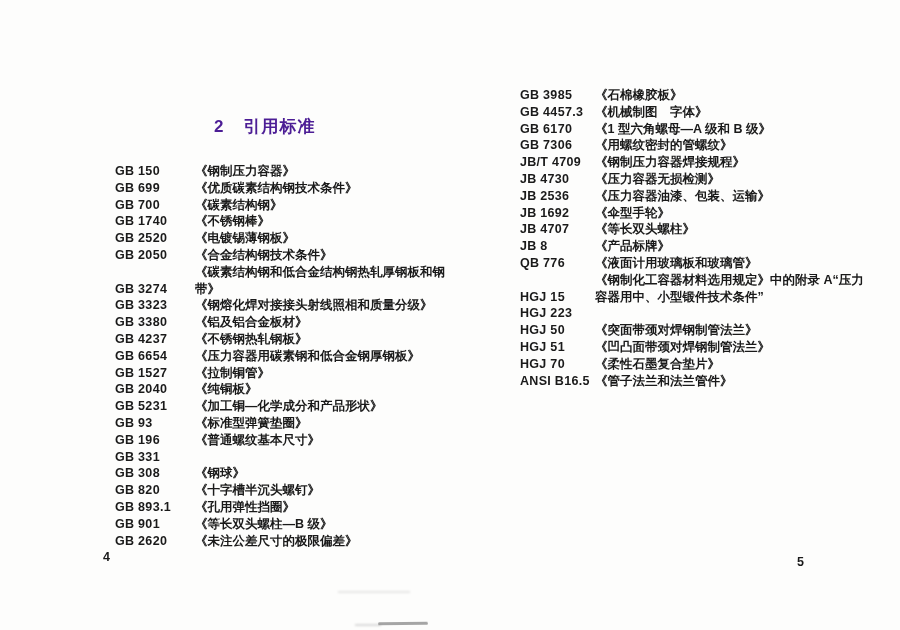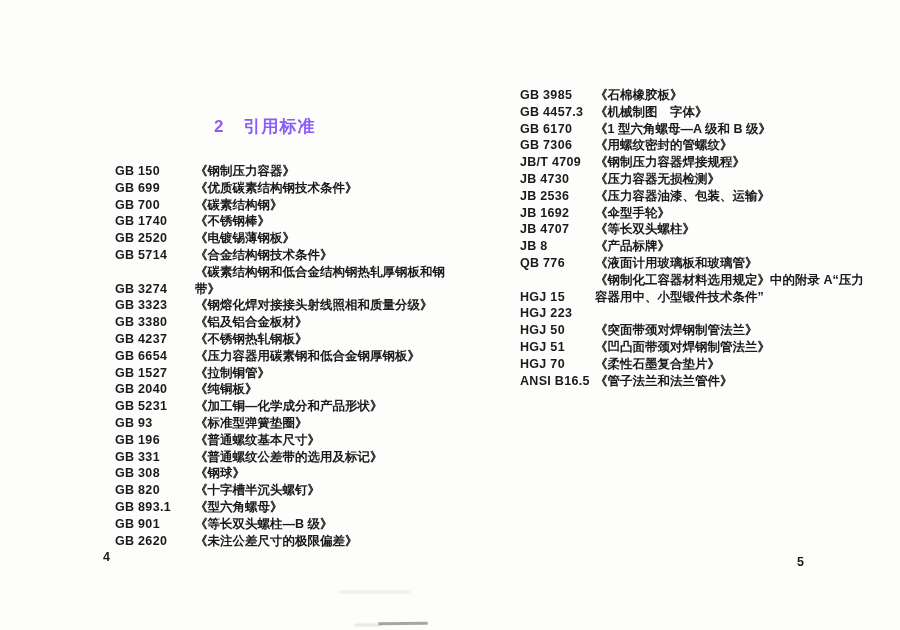--- a/index.html
+++ b/index.html
@@ -9,21 +9,21 @@
     font-family:"Liberation Sans", sans-serif;
     position:relative;
     overflow:hidden;
   }
   .scan-page {
     position:absolute; inset:0;
     background:#fdfdfc;
   }
   .heading {
     position:absolute; left:214px; top:115px;
-    font-size:17px; font-weight:bold; color:#8b5cf6;
+    font-size:17px; font-weight:bold; color:#4c1d95;
     white-space:nowrap; letter-spacing:1px;
   }
   .heading .h-num { margin-right:19px; }
   .std-list { position:absolute; }
   .std-list-left  { left:115px; top:163px; width:345px; }
   .std-list-right { left:520px; top:87px;  width:355px; }
   .std-row {
     display:flex; align-items:flex-end;
     font-size:12.5px; line-height:16.8px;
     font-weight:bold; color:#1a1a1a;
@@ -85,21 +85,21 @@
         <span class="code">GB 1740</span>
         <span class="title">《不锈钢棒》</span>
       </div>
 
       <div class="std-row">
         <span class="code">GB 2520</span>
         <span class="title">《电镀锡薄钢板》</span>
       </div>
 
       <div class="std-row">
-        <span class="code">GB 5714</span>
+        <span class="code">GB 2050</span>
         <span class="title">《合金结构钢技术条件》</span>
       </div>
 
       <div class="std-row">
         <span class="code">GB 3274</span>
         <span class="title">《碳素结构钢和低合金结构钢热轧厚钢板和钢带》</span>
       </div>
 
       <div class="std-row">
         <span class="code">GB 3323</span>
@@ -141,36 +141,35 @@
         <span class="title">《标准型弹簧垫圈》</span>
       </div>
 
       <div class="std-row">
         <span class="code">GB 196</span>
         <span class="title">《普通螺纹基本尺寸》</span>
       </div>
 
       <div class="std-row">
         <span class="code">GB 331</span>
-        <span class="title">《普通螺纹公差带的选用及标记》</span>
       </div>
 
       <div class="std-row">
         <span class="code">GB 308</span>
         <span class="title">《钢球》</span>
       </div>
 
       <div class="std-row">
         <span class="code">GB 820</span>
         <span class="title">《十字槽半沉头螺钉》</span>
       </div>
 
       <div class="std-row">
         <span class="code">GB 893.1</span>
-        <span class="title">《型六角螺母》</span>
+        <span class="title">《孔用弹性挡圈》</span>
       </div>
 
       <div class="std-row">
         <span class="code">GB 901</span>
         <span class="title">《等长双头螺柱—B 级》</span>
       </div>
 
       <div class="std-row">
         <span class="code">GB 2620</span>
         <span class="title">《未注公差尺寸的极限偏差》</span>

